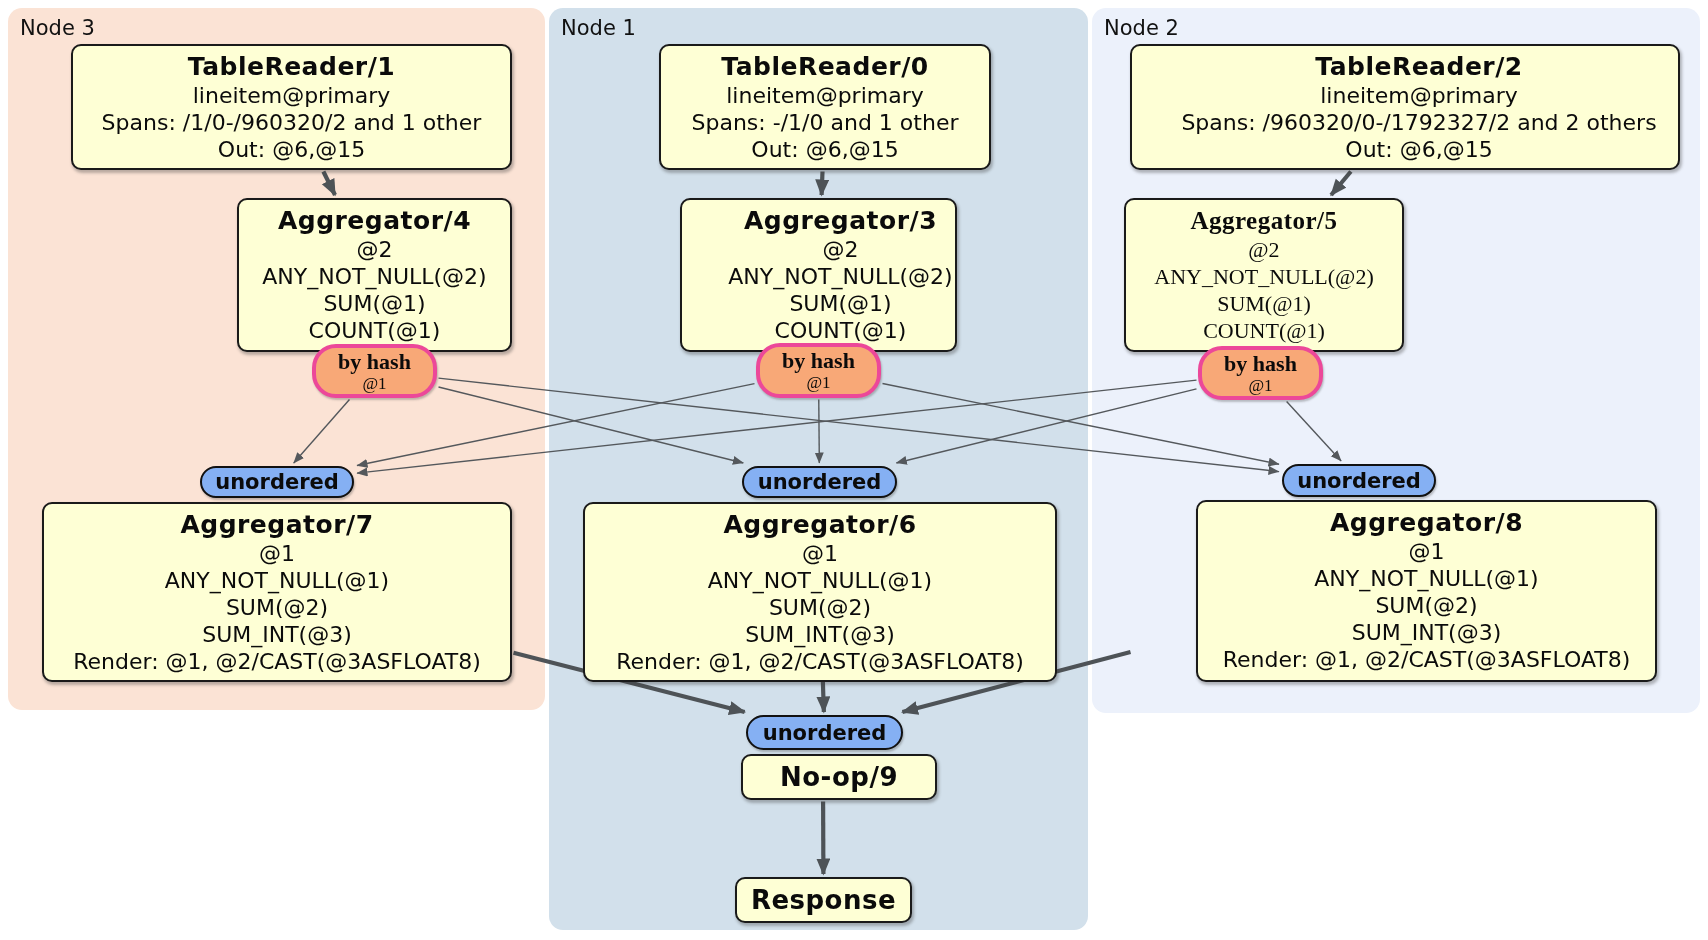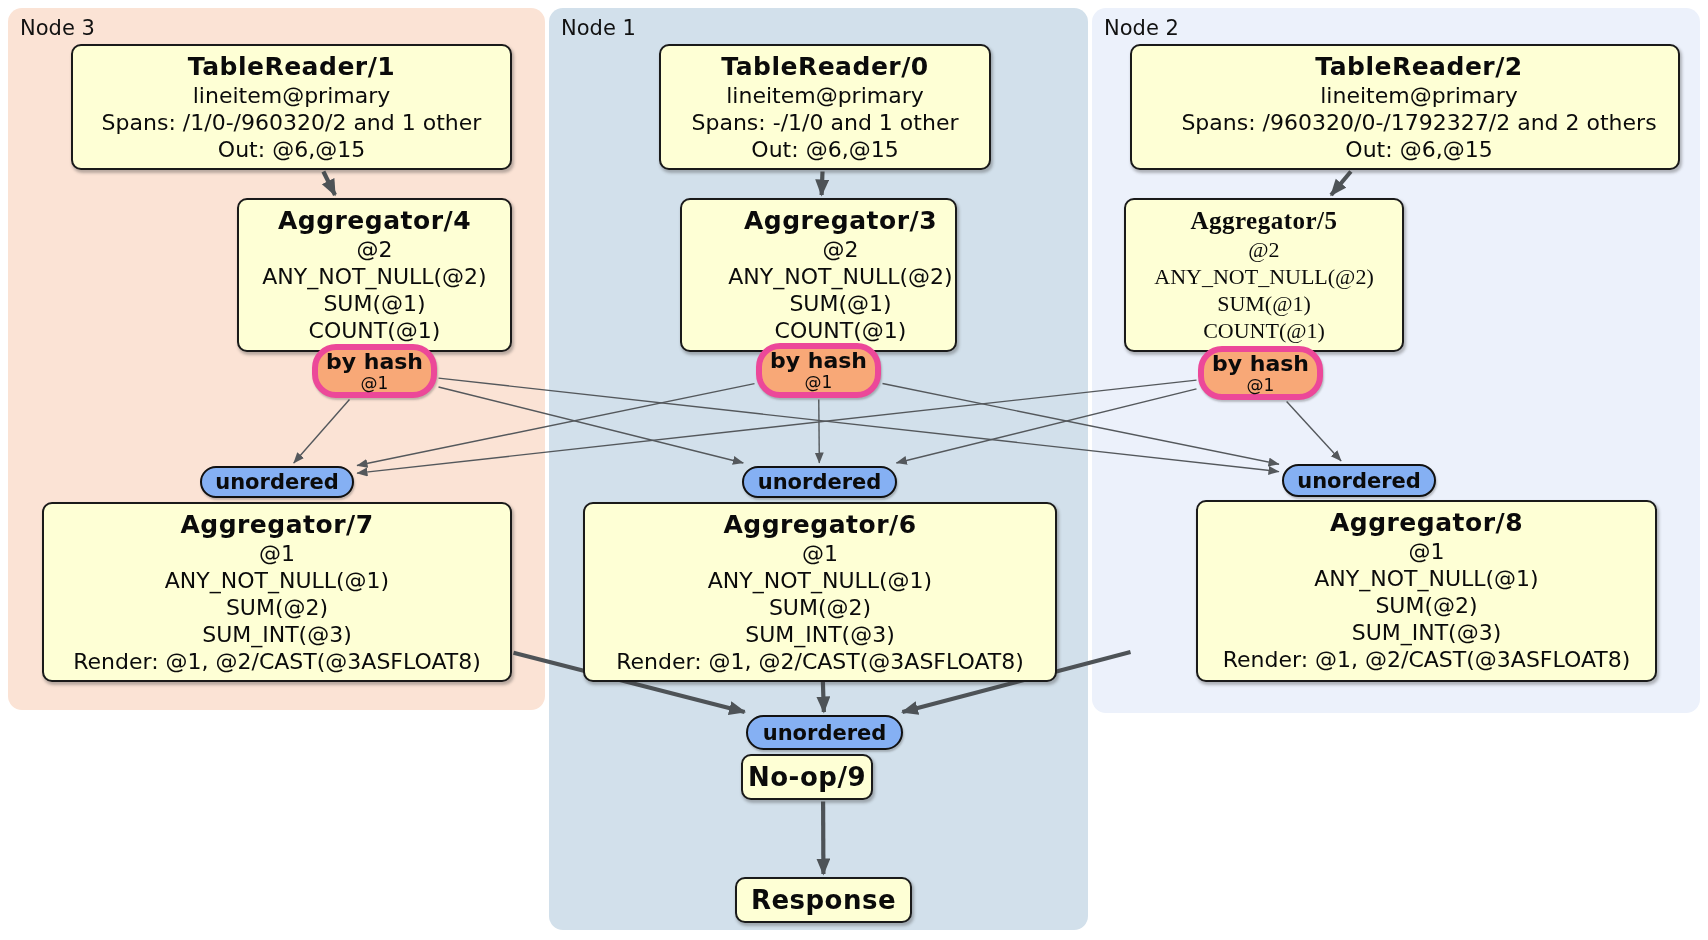--- a/index.html
+++ b/index.html
@@ -13,23 +13,23 @@
   .proc{
     position:absolute;z-index:2;background:#feffd5;border:2px solid #1a1a1a;border-radius:10px;
     text-align:center;box-sizing:border-box;padding-top:5px;
     box-shadow:1.5px 2.5px 3px rgba(60,60,60,.35);
   }
   .proc-title{font-size:25px;font-weight:bold;line-height:31px;letter-spacing:.5px;}
   .proc-line{font-size:22px;line-height:27px;white-space:nowrap;}
   .terminal{display:flex;align-items:center;justify-content:center;padding-top:0;}
   .terminal .proc-title{font-size:26px;}
   .router{
-    position:absolute;z-index:3;background:#f8a877;border:6px solid #ec4899;border-radius:24px;
+    position:absolute;z-index:3;background:#f8a877;border:4px solid #ec4899;border-radius:24px;
     display:flex;flex-direction:column;align-items:center;justify-content:center;
-    box-sizing:border-box;box-shadow:1px 2px 2px rgba(60,60,60,.3);
+    box-sizing:border-box;box-shadow:1px 2px 2px rgba(60,60,60,.3);font-family:Liberation Serif, serif;
   }
   .router-label{font-size:22px;font-weight:bold;line-height:24px;}
   .router-sub{font-size:17px;line-height:19px;}
   .sync{
     position:absolute;z-index:3;background:#85b0f3;border:2px solid #111;border-radius:18px;
     display:flex;align-items:center;justify-content:center;font-size:21px;font-weight:bold;
     box-sizing:border-box;box-shadow:1px 2px 2px rgba(60,60,60,.3);
   }
 </style>
 </head>
@@ -139,21 +139,21 @@
         <div class="proc-line">@1</div>
         <div class="proc-line">ANY_NOT_NULL(@1)</div>
         <div class="proc-line">SUM(@2)</div>
         <div class="proc-line">SUM_INT(@3)</div>
         <div class="proc-line">Render: @1, @2/CAST(@3ASFLOAT8)</div>
       </div>
   </div>
   <div class="sync" style="left: 746px; top: 715px; width: 157px; height: 35px; background: rgb(133, 176, 243);">
     <span>unordered</span>
   </div>
-  <div class="proc terminal" style="left:741px;top:754px;width:132px;height:46px;">
+  <div class="proc terminal" style="left:741px;top:754px;width:196px;height:46px;">
     <div class="proc-title">No-op/9</div>
   </div>
   <div class="proc terminal" style="left:735px;top:877px;width:177px;height:46px;">
     <div class="proc-title">Response</div>
   </div>
 
   <div class="proc" style="left:1130px;top:44px;width:550px;height:126px;padding-left:28px;">
     <div class="proc-title">TableReader/2</div>
     <div>
         <div class="proc-line">lineitem@primary</div>

